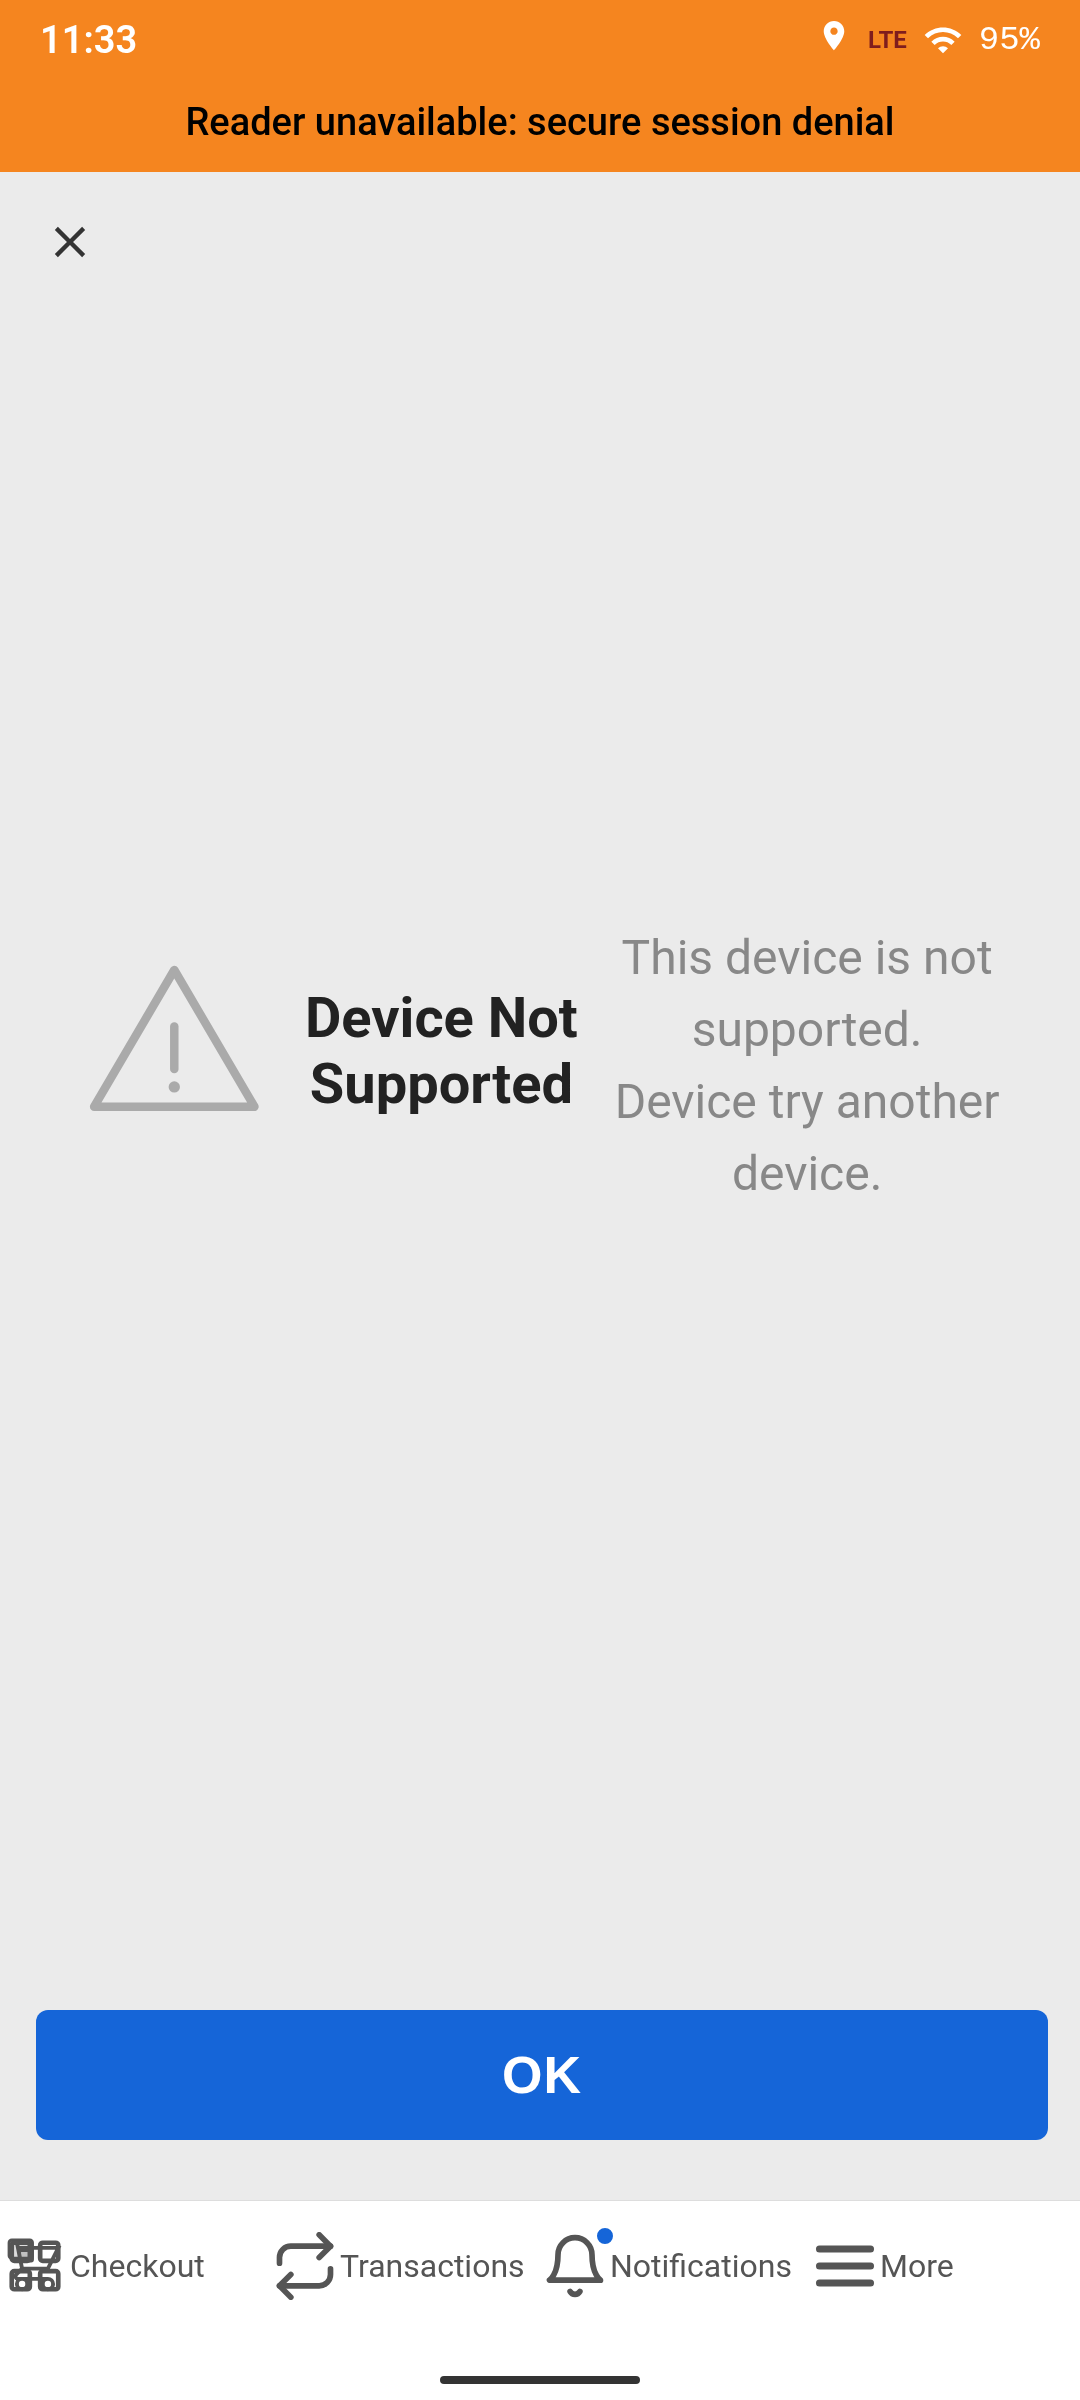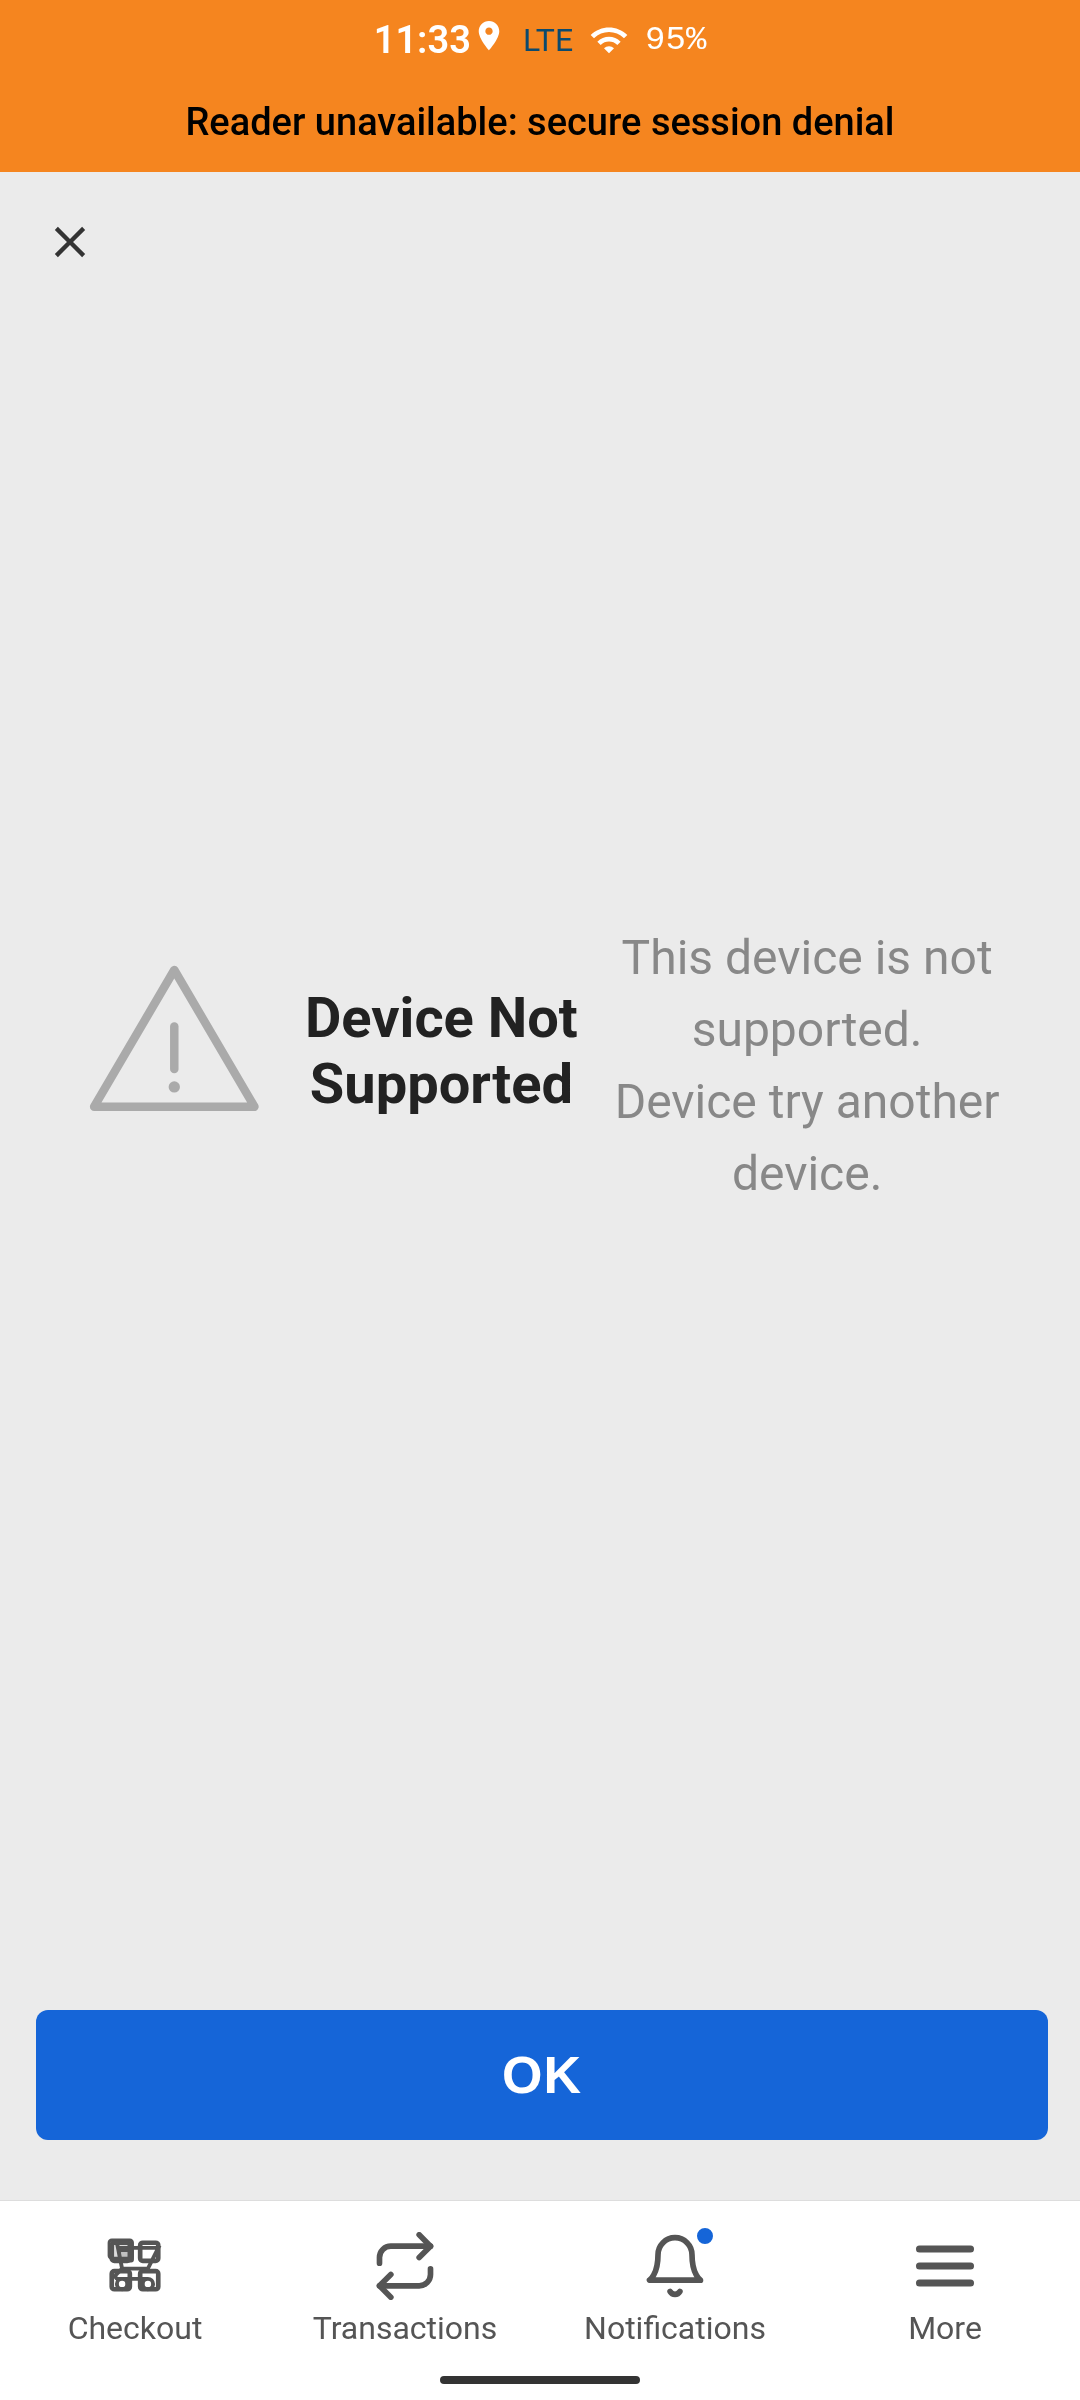--- a/index.html
+++ b/index.html
@@ -18,21 +18,21 @@
       flex-direction: column;
       overflow: hidden;
     }
 
     
     .status-bar {
       background: #F5851F;
       height: 80px;
       display: flex;
       align-items: center;
-      justify-content: center;
+      justify-content: space-between;
       padding: 0 40px;
       flex-shrink: 0;
     }
 
     .status-time {
       color: white;
       font-size: 38px;
       font-weight: 600;
     }
 
@@ -41,23 +41,23 @@
       align-items: center;
       gap: 16px;
       color: white;
     }
 
     .status-icons svg {
       fill: white;
     }
 
     .status-lte {
-      color: #0c4a6e;
-      font-size: 32px;
-      font-weight: 400;
+      color: #7f1d1d;
+      font-size: 24px;
+      font-weight: 700;
     }
 
     .status-battery {
       color: white;
       font-size: 34px;
       font-weight: 500;
       font-family: Liberation Mono, monospace;
     }
 
     
@@ -164,23 +164,23 @@
       align-items: flex-start;
       justify-content: space-around;
       padding-top: 30px;
       border-top: 1px solid #ddd;
       flex-shrink: 0;
       position: relative;
     }
 
     .nav-item {
       display: flex;
-      flex-direction: column;
-      align-items: center;
-      gap: 8px;
+      flex-direction: row;
+      align-items: center;
+      gap: 0;
       cursor: pointer;
       flex: 1;
     }
 
     .nav-icon {
       position: relative;
       width: 70px;
       height: 70px;
       display: flex;
       align-items: center;

